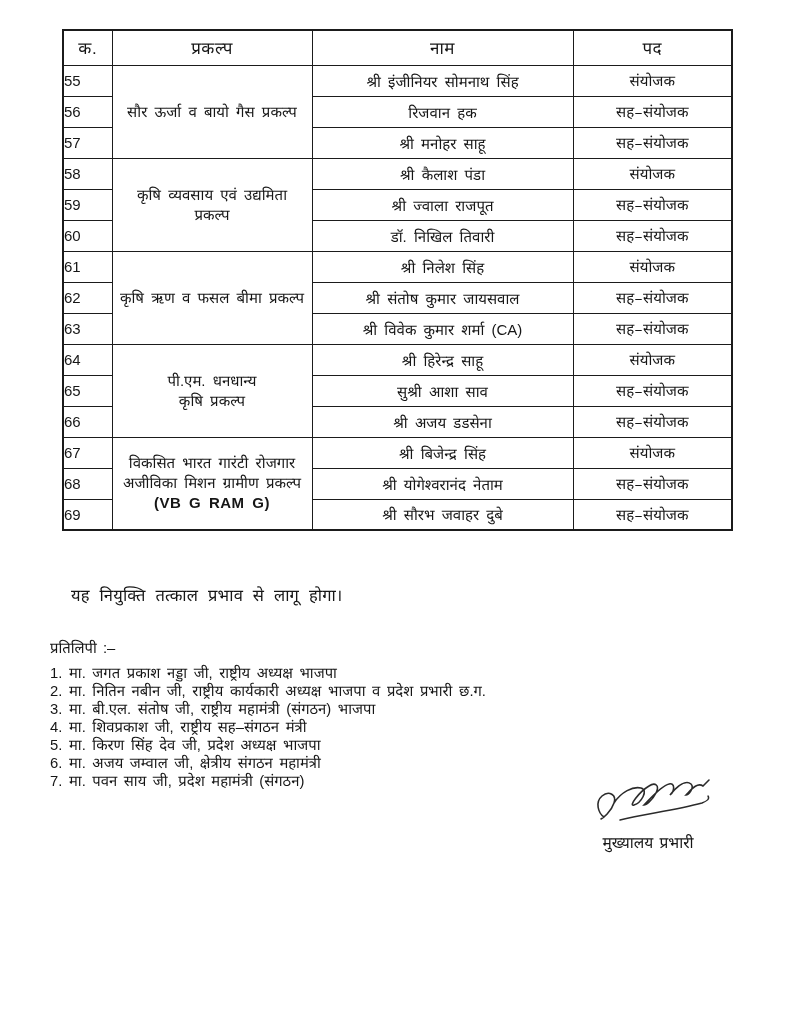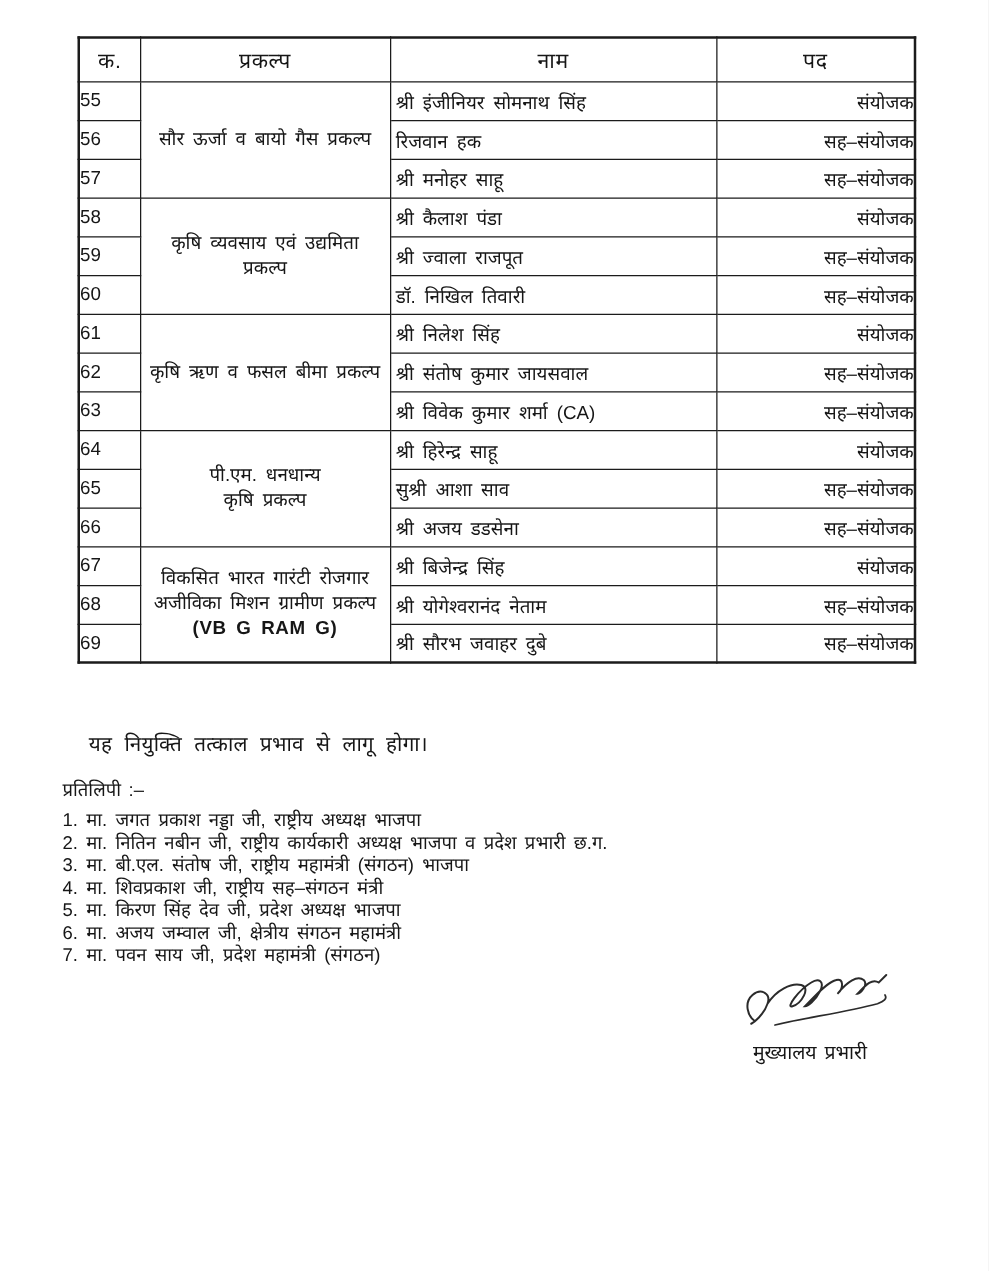--- a/index.html
+++ b/index.html
@@ -37,22 +37,22 @@
   }
   table.appt td {
     height: 31px;
     font-size: 15px;
     vertical-align: middle;
     word-spacing: 3px;
   }
   td.sn   { text-align: left; font-size: 14.5px; word-spacing: 0; }
   td.project { text-align: center; line-height: 20px; padding: 0 6px; margin-left: 40px; }
   td.project .bold { font-weight: 700; letter-spacing: 0.5px; }
-  td.name { text-align: left; padding-left: 4px; padding-right: 4px; }
-  td.post { text-align: right; }
+  td.name { text-align: center; padding-left: 4px; padding-right: 4px; }
+  td.post { text-align: center; font-family: Liberation Mono, monospace; }
 
   col.c-sn   { width: 49px; }
   col.c-proj { width: 200px; }
   col.c-name { width: 261px; }
   col.c-post { width: 159px; }
 
   
   .note {
     position: absolute;
     left: 71px;
@@ -65,20 +65,21 @@
   
   .copies {
     position: absolute;
     left: 50px;
     top: 621px;
     font-size: 14.8px;
   }
   .copies .heading {
     margin-bottom: 7px;
     word-spacing: 2px;
+    margin-top: 16px;
   }
   .copies .item {
     line-height: 18px;
     word-spacing: 2.5px;
     white-space: nowrap;
   }
 
   
   .sig-scribble {
     position: absolute;

